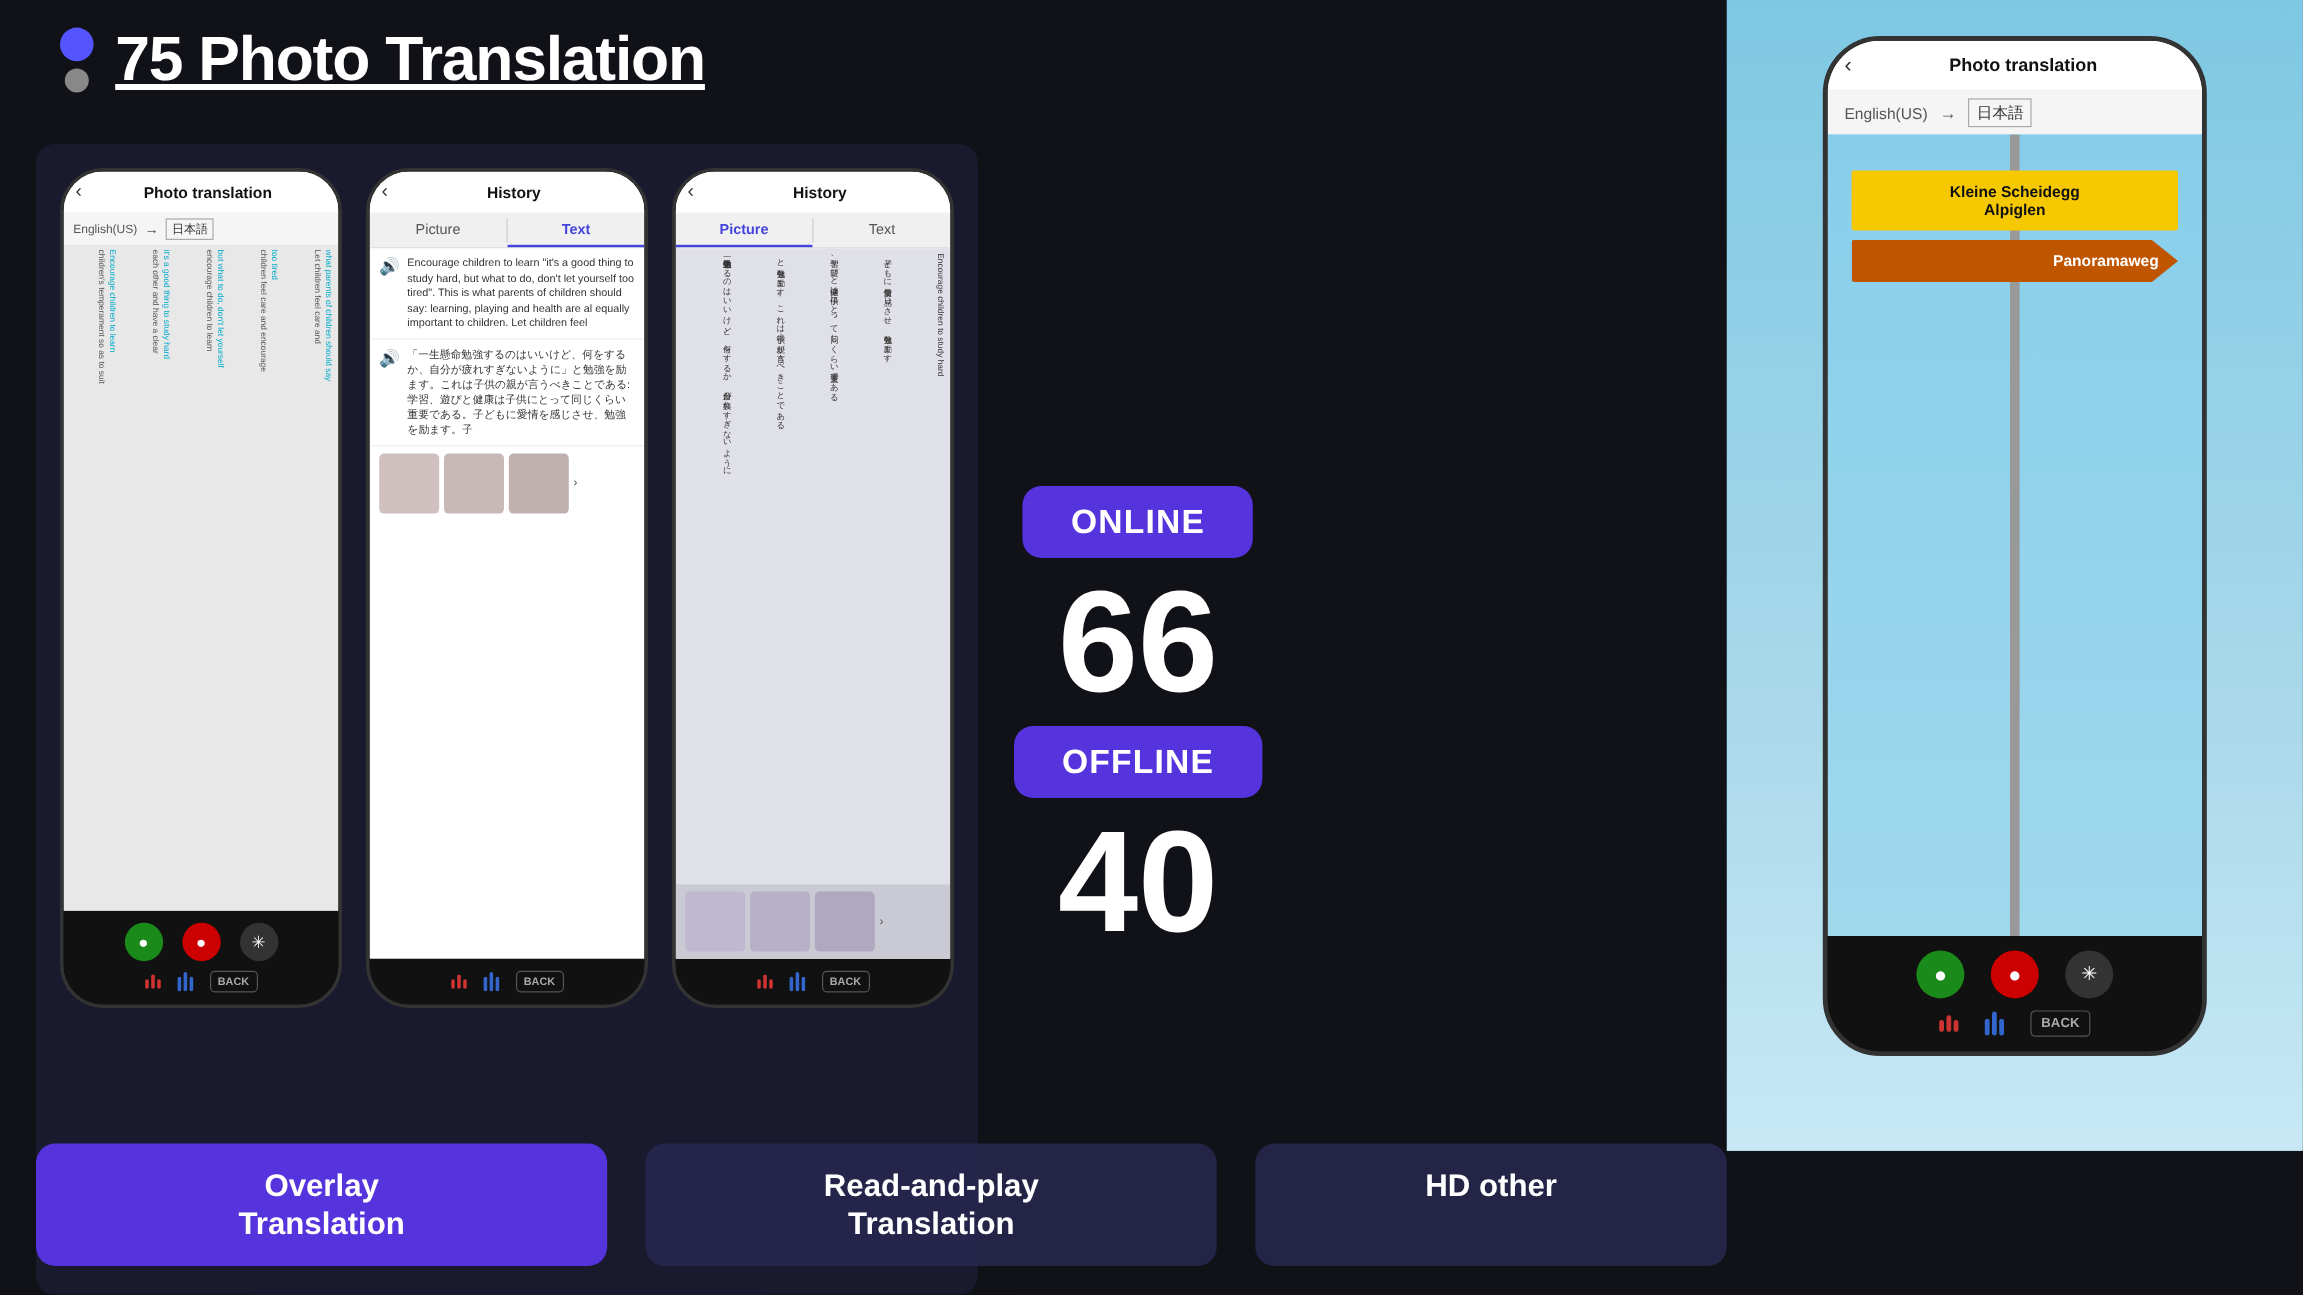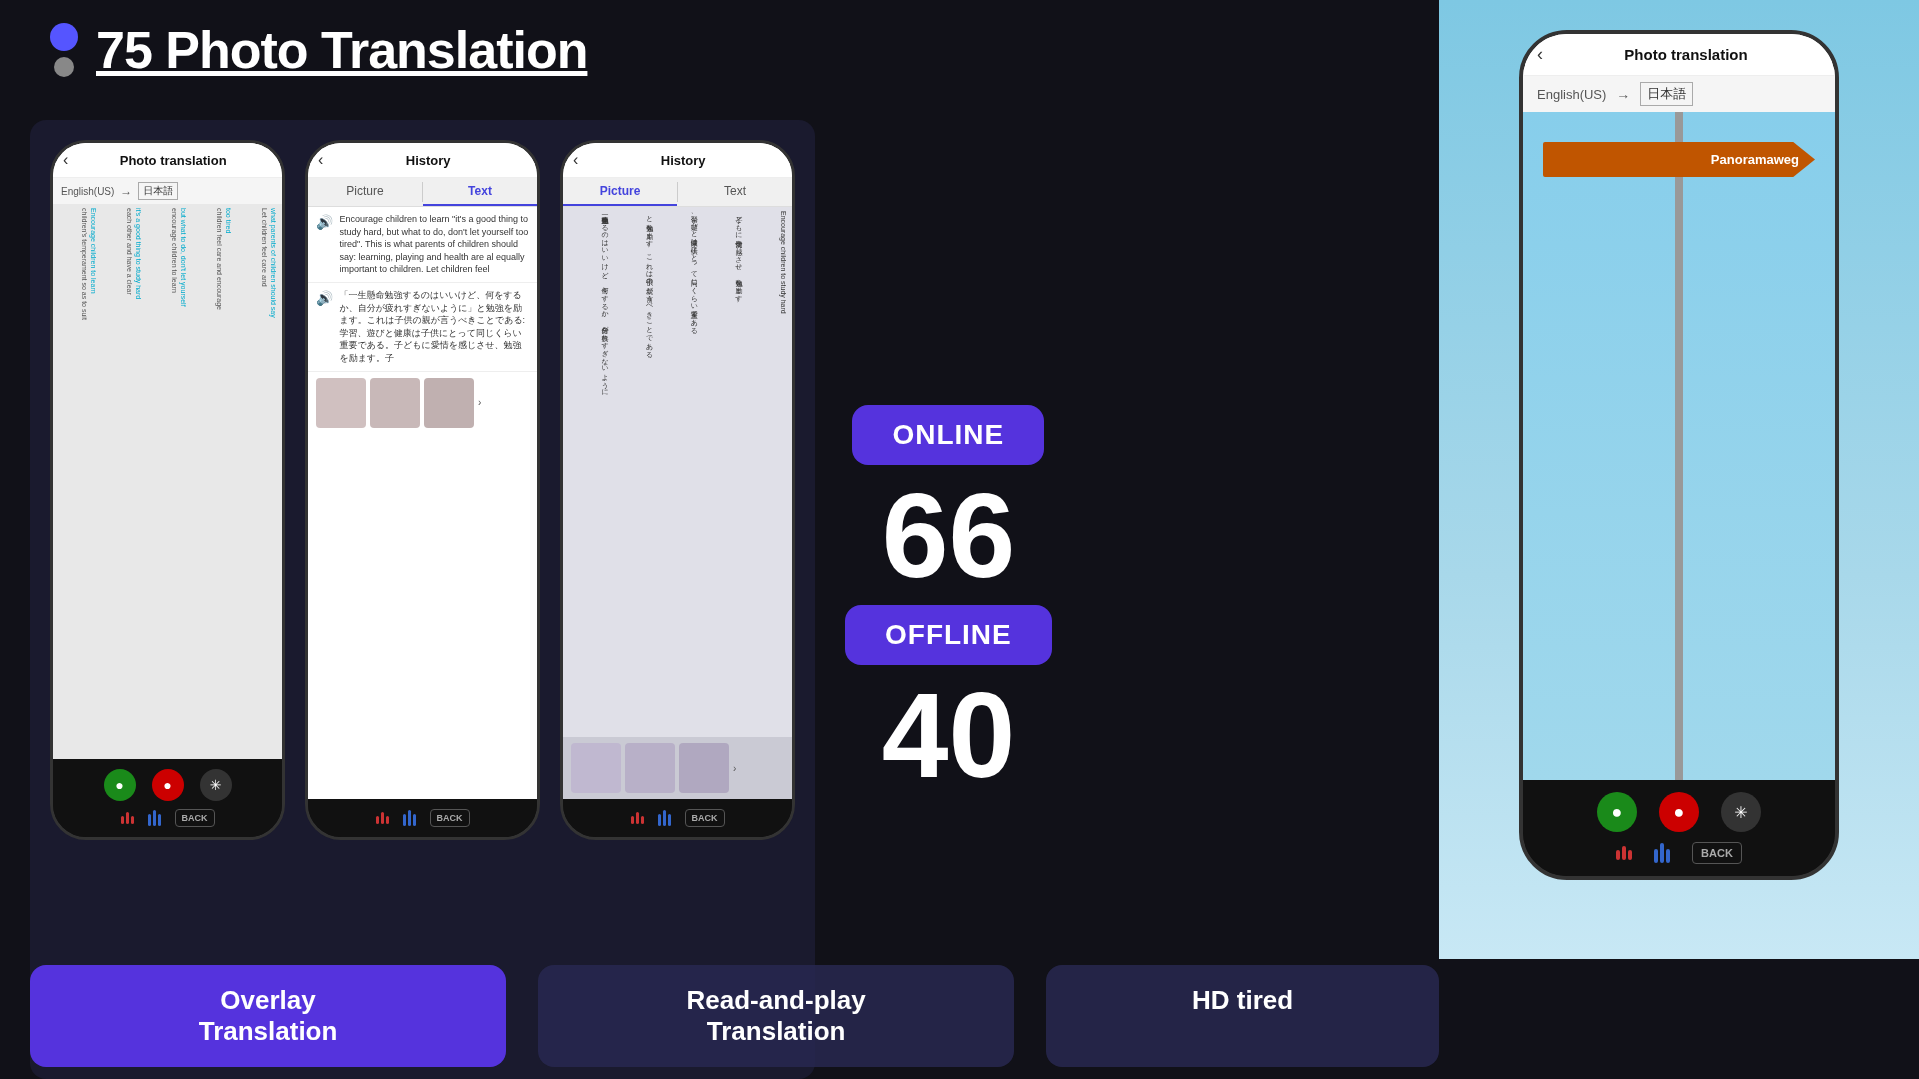--- a/index.html
+++ b/index.html
@@ -425,21 +425,21 @@
     }
 
     
     .bottom-labels {
       position: absolute;
       bottom: 0;
       left: 30px;
       right: 480px;
       display: flex;
       gap: 20px;
-      padding-bottom: 12px;
+      padding-bottom: 24px;
     }
     .label-badge {
       background: #5533dd;
       border-radius: 16px;
       padding: 20px 30px;
       font-size: 26px;
       font-weight: 900;
       color: #fff;
       text-align: center;
       flex: 1;
@@ -652,21 +652,21 @@
 </div>
 
 <div class="bottom-labels">
   <div class="label-badge">
     <span>Overlay<br>Translation</span>
   </div>
   <div class="label-badge transparent-dark">
     <span>Read-and-play<br>Translation</span>
   </div>
   <div class="label-badge transparent-dark" style="flex:0.8;">
-    <span>HD tired</span>
+    <span>HD other</span>
   </div>
 </div>
 
 <div class="right-panel">
   <div class="right-panel-inner">
 
     <div style="position:absolute;top:0;left:0;right:0;bottom:0;background:linear-gradient(180deg,#7ec8e3 0%,#a8d8ea 60%,#c8e8f5 100%);"></div>
 
     <div class="large-phone">
       <div class="large-phone-screen">
@@ -680,20 +680,23 @@
           <span class="large-lang-jp">日本語</span>
         </div>
 
         <div class="sign-area">
 
           <div style="position:absolute;top:0;left:0;right:0;bottom:0;background:linear-gradient(180deg,#87ceeb 0%,#a0d8ec 100%);"></div>
 
           <div style="position:absolute;left:50%;top:0;bottom:0;width:8px;background:#999;transform:translateX(-50%);"></div>
 
           <div style="position:absolute;top:30px;left:20px;right:20px;display:flex;flex-direction:column;gap:8px;">
+            <div style="background:#f5c800;padding:10px 16px;font-size:13px;font-weight:700;color:#111;text-align:center;border-radius:2px;">
+              Kleine Scheidegg<br>Alpiglen
+            </div>
             <div style="background:#c05500;padding:10px 16px;font-size:13px;font-weight:700;color:#fff;text-align:right;border-radius:2px;clip-path:polygon(0 0,92% 0,100% 50%,92% 100%,0 100%);">
               Panoramaweg
             </div>
           </div>
         </div>
       </div>
       <div class="large-phone-bottom">
         <div class="large-camera-controls">
           <div class="lbtn lbtn-green">
             <span style="font-size:18px;color:#fff;">●</span>

